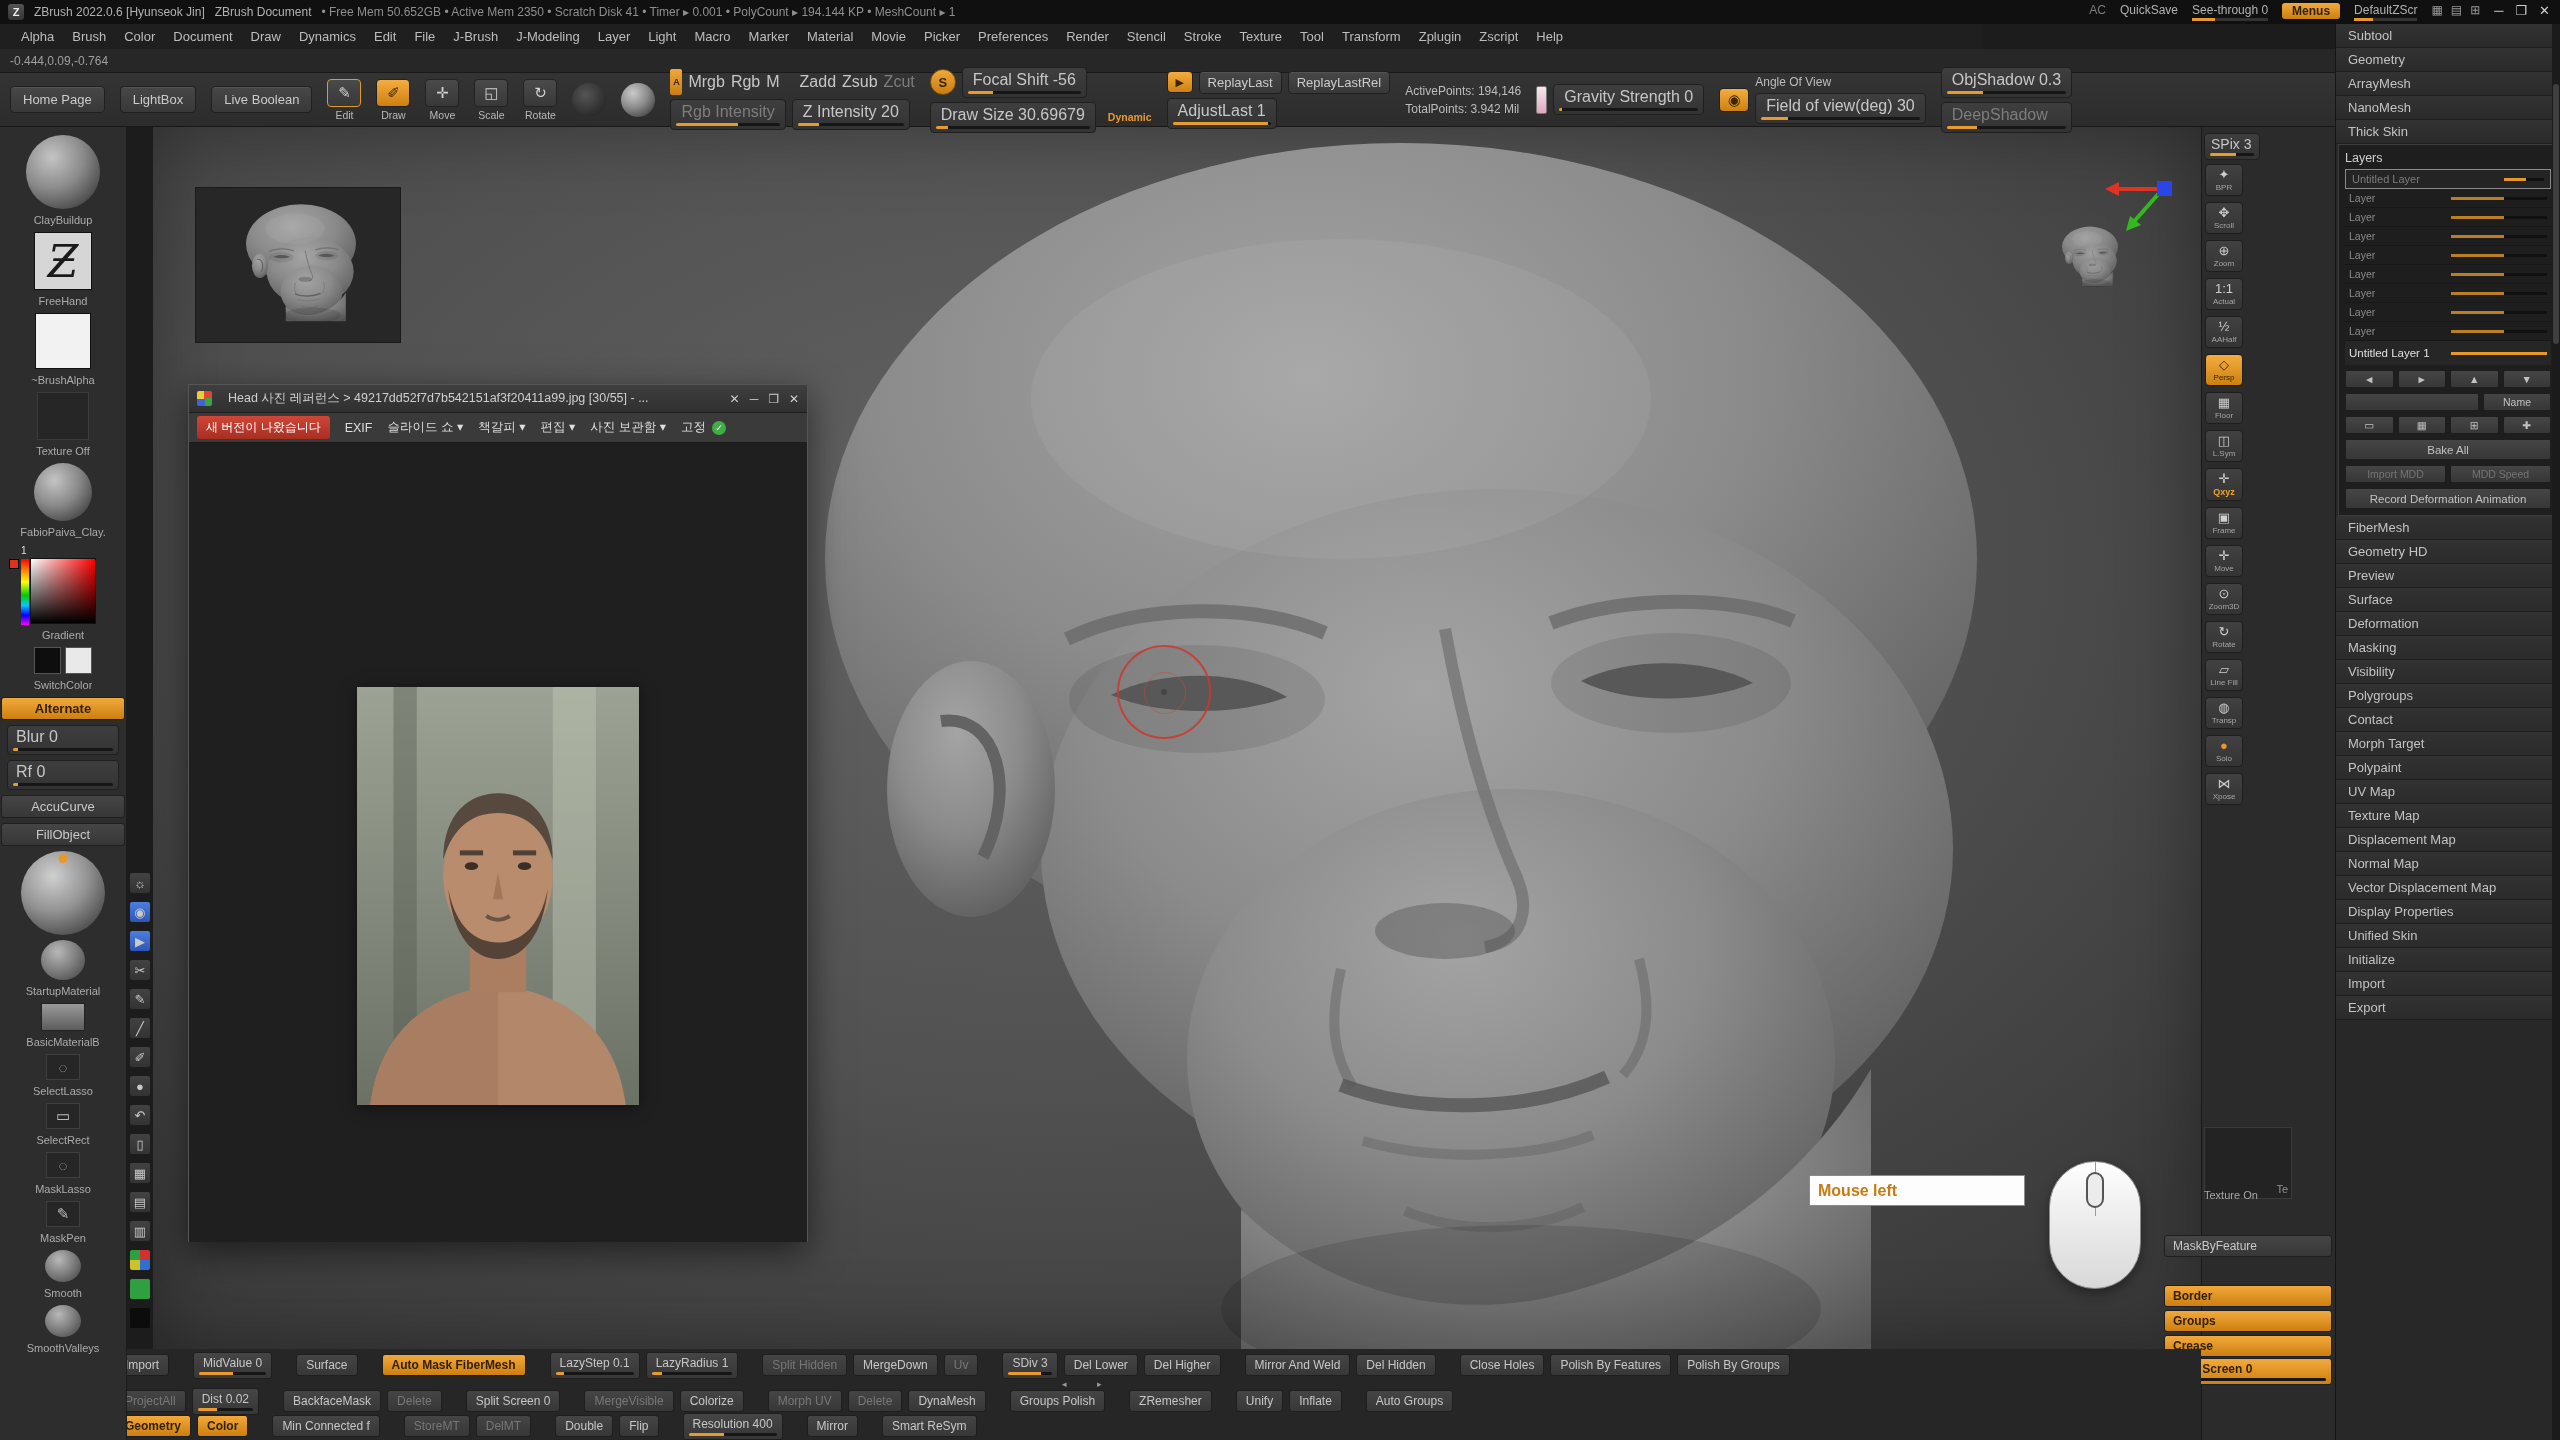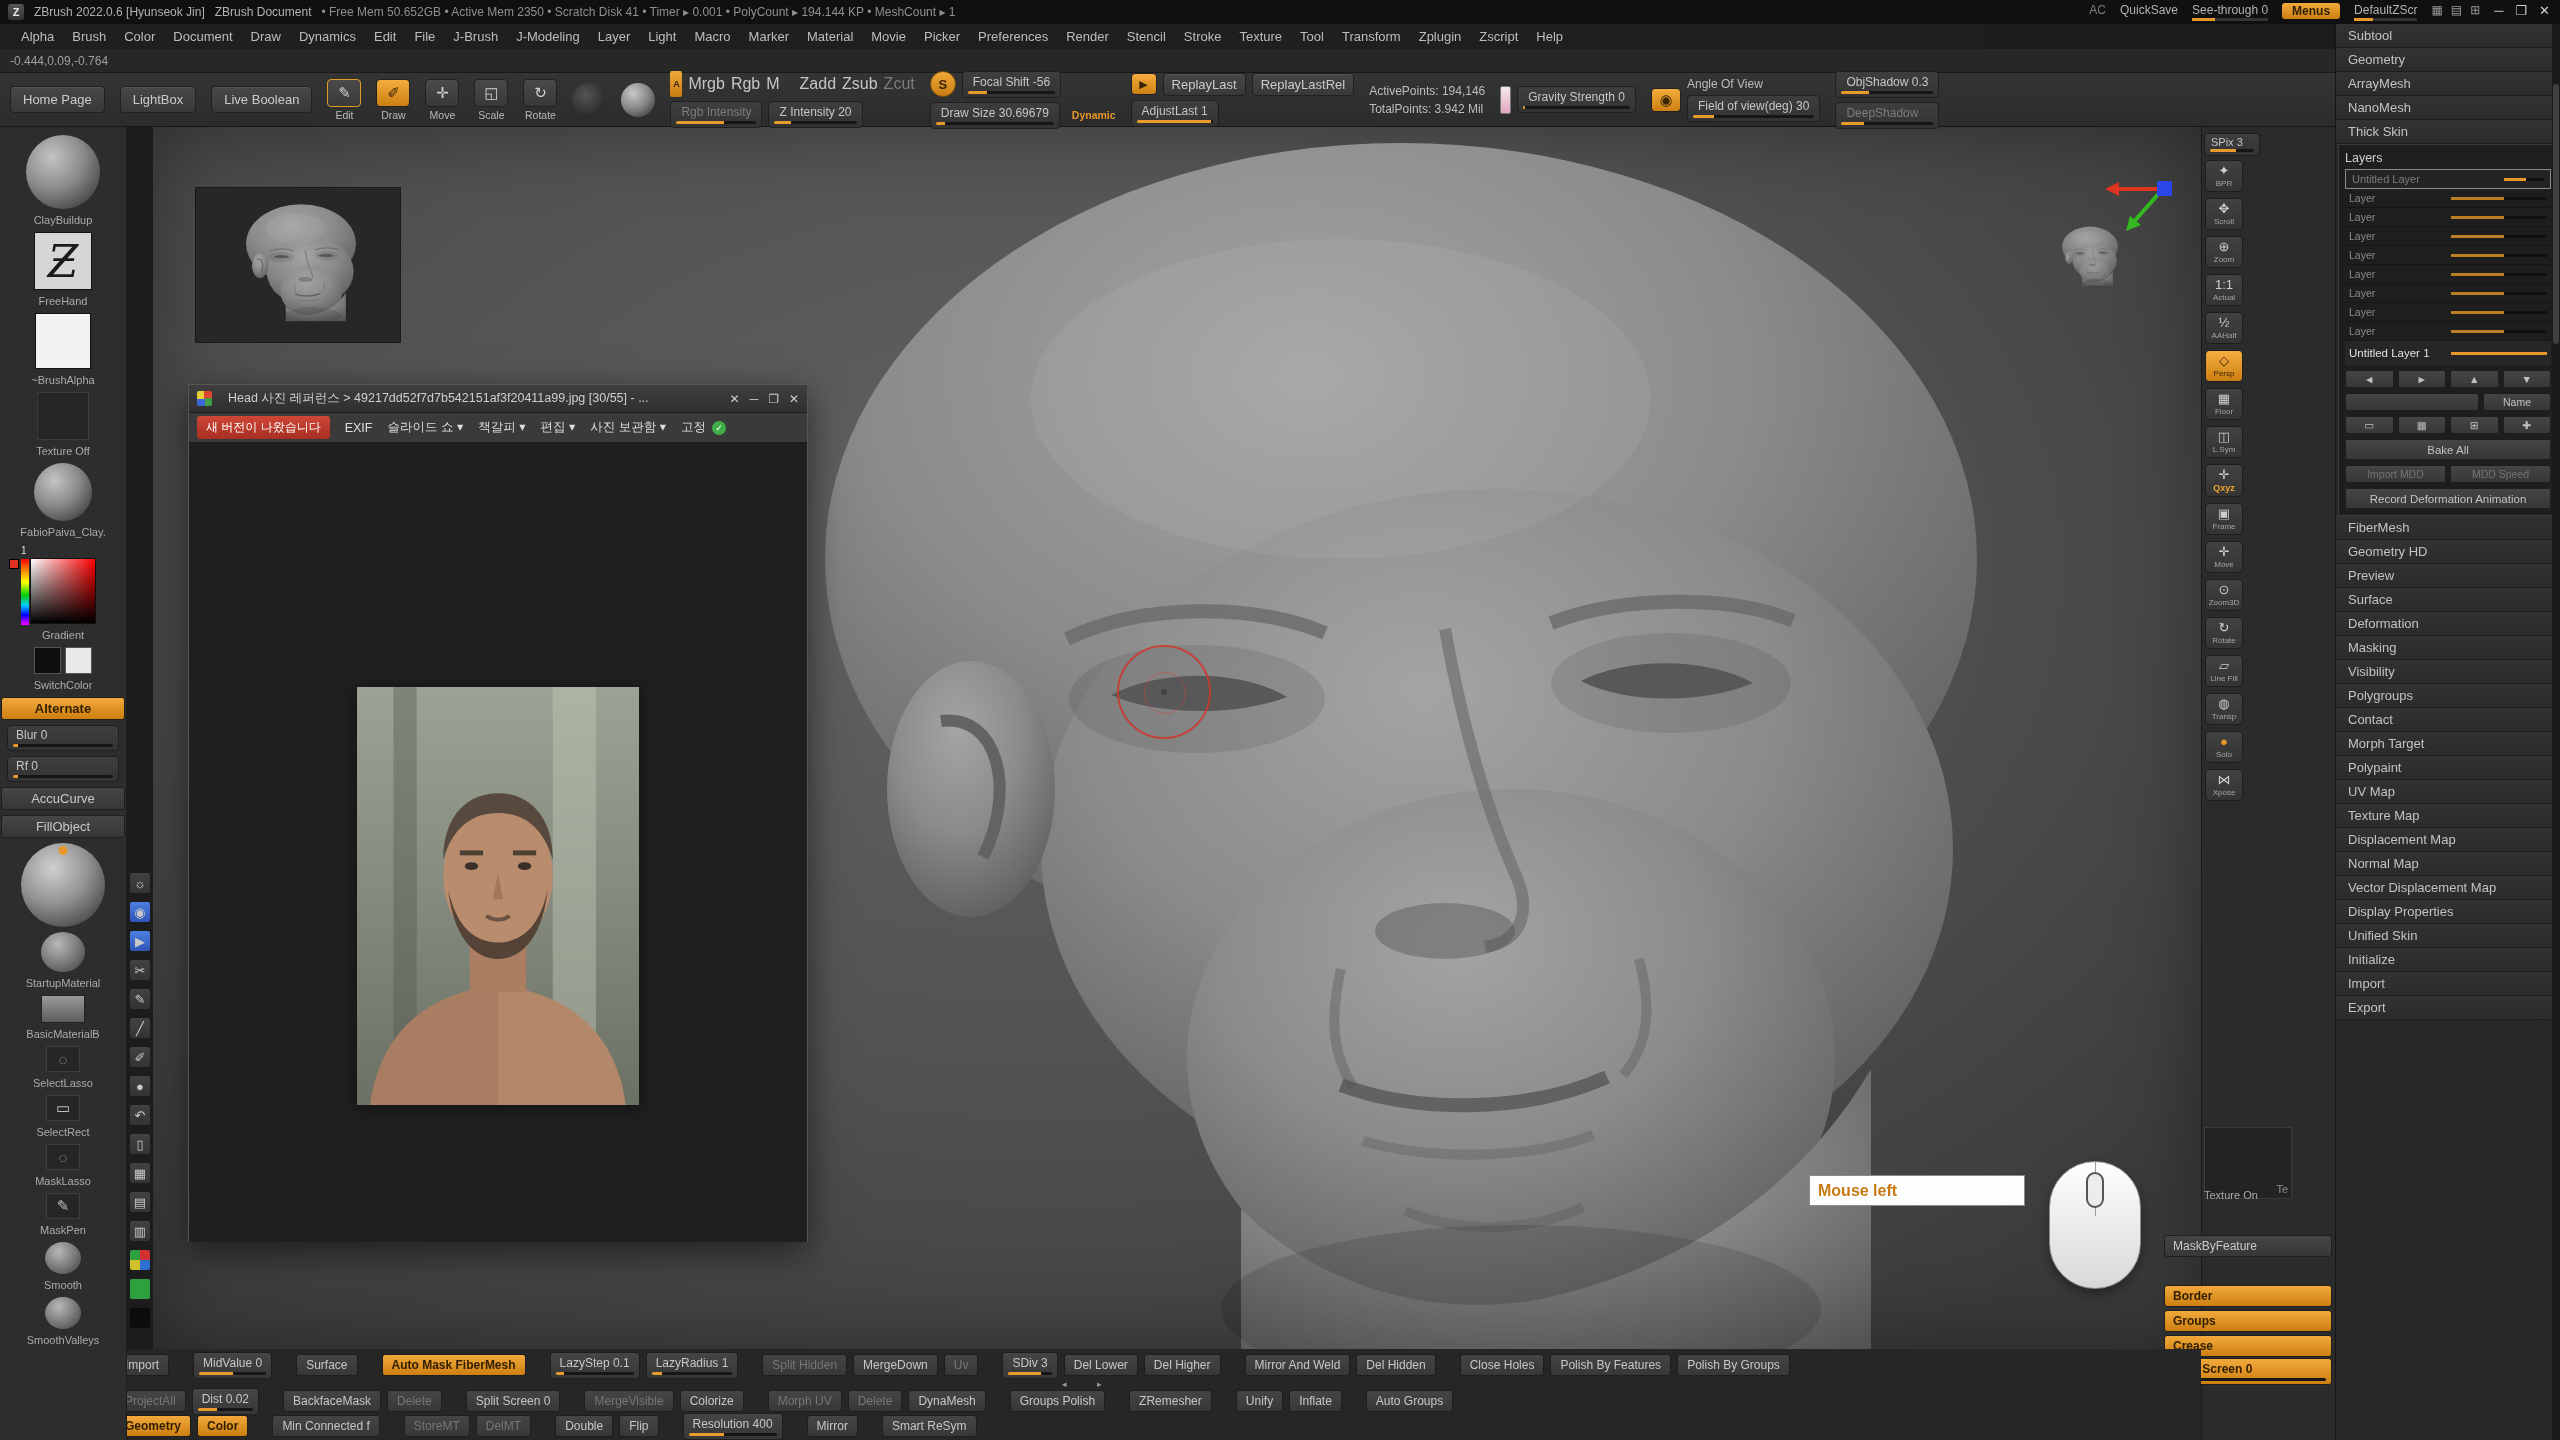--- a/index.html
+++ b/index.html
@@ -28,21 +28,21 @@
   #toolbar{position:absolute;left:0;top:73px;width:2335px;height:54px;background:linear-gradient(#343434,#2c2c2c);display:flex;align-items:center;gap:15px;padding:0 10px;border-bottom:1px solid #171717;z-index:50}
   .tbtn{background:linear-gradient(#474747,#383838);border:1px solid #202020;border-radius:4px;padding:5px 12px;font-size:13px;color:#cbcbcb;box-shadow:inset 0 1px 0 rgba(255,255,255,.07);white-space:nowrap}
   .icon-btn{display:flex;flex-direction:column;align-items:center;gap:2px;font-size:10.5px;color:#b9b9b9}
   .icon-box{width:34px;height:28px;border-radius:4px;background:linear-gradient(#4a4a4a,#383838);border:1px solid #222;display:flex;align-items:center;justify-content:center;font-size:15px;color:#d0d0d0}
   .icon-box.orange{background:linear-gradient(#f4ad3e,#cd8012);color:#3a2604}
   .icon-box.outlined{border:1px solid #e09a26}
   .ball{width:34px;height:34px;border-radius:50%;background:radial-gradient(circle at 35% 30%,#c9c9c9,#8c8c8c 45%,#4c4c4c 80%,#333)}
   .ball.dark{background:radial-gradient(circle at 40% 35%,#555,#2c2c2c 70%)}
   .tgroup{display:flex;flex-direction:column;gap:4px}
   .trow{display:flex;align-items:center;gap:6px}
-  .slider{position:relative;display:inline-block;background:linear-gradient(#3e3e3e,#333);border:1px solid #1f1f1f;border-radius:4px;padding:3px 10px 8px;font-size:12px;color:#c7c7c7;white-space:nowrap}
+  .slider{position:relative;display:inline-block;background:linear-gradient(#3e3e3e,#333);border:1px solid #1f1f1f;border-radius:4px;padding:3px 10px 8px;font-size:16px;color:#c7c7c7;white-space:nowrap}
   .slider::after{content:"";position:absolute;left:5px;right:5px;bottom:3px;height:3px;border-radius:2px;background:linear-gradient(to right,#e89b2b 0,#e89b2b var(--fill,50%),#161616 var(--fill,50%))}
   .slider.dim,.tbtn.dim,.dim{color:#7d7d7d}
   .tag-orange{color:#e8982a;font-size:10.5px;font-weight:bold}
   .round-icon{width:26px;height:26px;border-radius:50%;background:linear-gradient(#f0a83a,#c97d12);color:#3a2604;font-weight:bold;display:flex;align-items:center;justify-content:center;font-size:13px;border:1px solid #7d5206}
   .ptab{width:12px;height:26px;background:linear-gradient(#f0a83a,#c97d12);border-radius:2px;color:#3a2604;font-size:9px;display:flex;align-items:center;justify-content:center;font-weight:bold}
   .info-sm{font-size:12px;color:#bdbdbd;white-space:nowrap}
   .gravity-widget{width:11px;height:28px;border-radius:2px;background:linear-gradient(#f5e9ee,#e2a7c0);border:1px solid #777}
 
   
   #left-shelf{position:absolute;left:0;top:127px;width:127px;height:1313px;background:#2d2d2d;display:flex;flex-direction:column;align-items:center;gap:5px;padding-top:8px;border-right:1px solid #1c1c1c;z-index:40}
@@ -97,21 +97,21 @@
   #pw-title .t{flex:1;overflow:hidden;white-space:nowrap;text-overflow:ellipsis}
   #pw-controls{display:flex;gap:10px;font-size:12px;color:#cfcfcf}
   #pw-menu{height:30px;background:#3a3a3a;display:flex;align-items:center;gap:15px;padding:0 8px;font-size:12.5px;color:#dedede;border-bottom:1px solid #1c1c1c}
   #pw-menu .alert{background:linear-gradient(#cf4636,#a62f22);color:#fff;padding:3px 9px;border-radius:3px;font-size:12px}
   #pw-menu .pinned::after{content:"✓";display:inline-block;margin-left:6px;width:14px;height:14px;line-height:14px;text-align:center;background:#3fae46;color:#fff;border-radius:50%;font-size:9px}
   #pw-content{position:relative;height:799px;background:#1f1f1f}
   #pw-photo{position:absolute;left:168px;top:244px;width:282px;height:418px;box-shadow:0 2px 14px rgba(0,0,0,.5)}
 
   
   #right-zone{position:absolute;left:2201px;top:127px;width:134px;height:1313px;background:#2b2b2b;border-left:1px solid #191919;z-index:20}
-  #spix{margin:6px 2px 4px;width:56px;font-size:11px;padding:2px 6px 7px}
+  #spix{margin:6px 2px 4px;width:56px;font-size:14px;padding:2px 6px 7px}
   #right-strip{display:flex;flex-direction:column;gap:6px;align-items:flex-start;padding-left:3px}
   #right-strip>div{width:38px;display:flex;flex-direction:column;align-items:center;gap:1px;background:linear-gradient(#414141,#343434);border:1px solid #1e1e1e;border-radius:4px;padding:3px 0}
   #right-strip .glyph{font-size:13px;color:#cfcfcf;line-height:14px}
   #right-strip .lbl{font-size:8px;color:#a5a5a5}
   #right-strip .active{background:linear-gradient(#f4ad3e,#cd8012)}
   #right-strip .active .glyph,#right-strip .active .lbl{color:#372302}
   #right-strip .active-text{background:linear-gradient(#414141,#343434)}
   #right-strip .active-text .lbl{color:#f0a32e;font-weight:bold;font-size:9px}
   #right-strip .orange-ball .glyph{color:#e8982a}
   .tray-item{position:absolute;left:-38px;width:168px}

